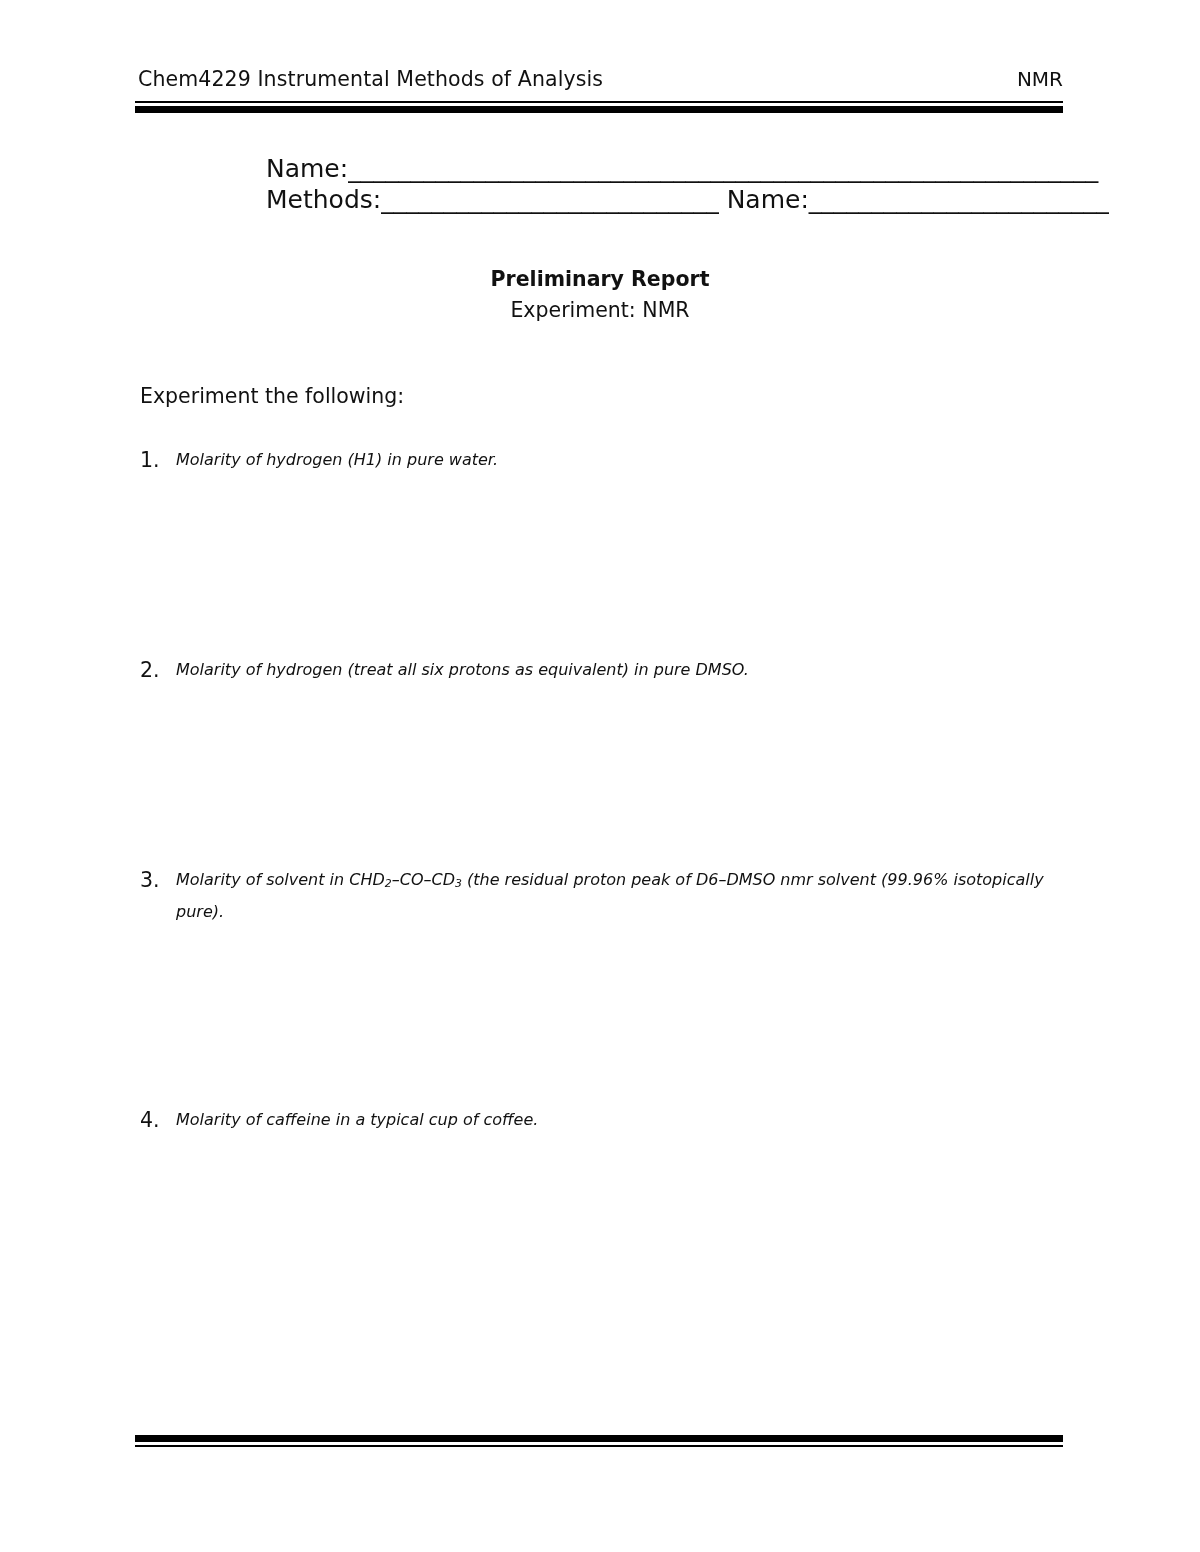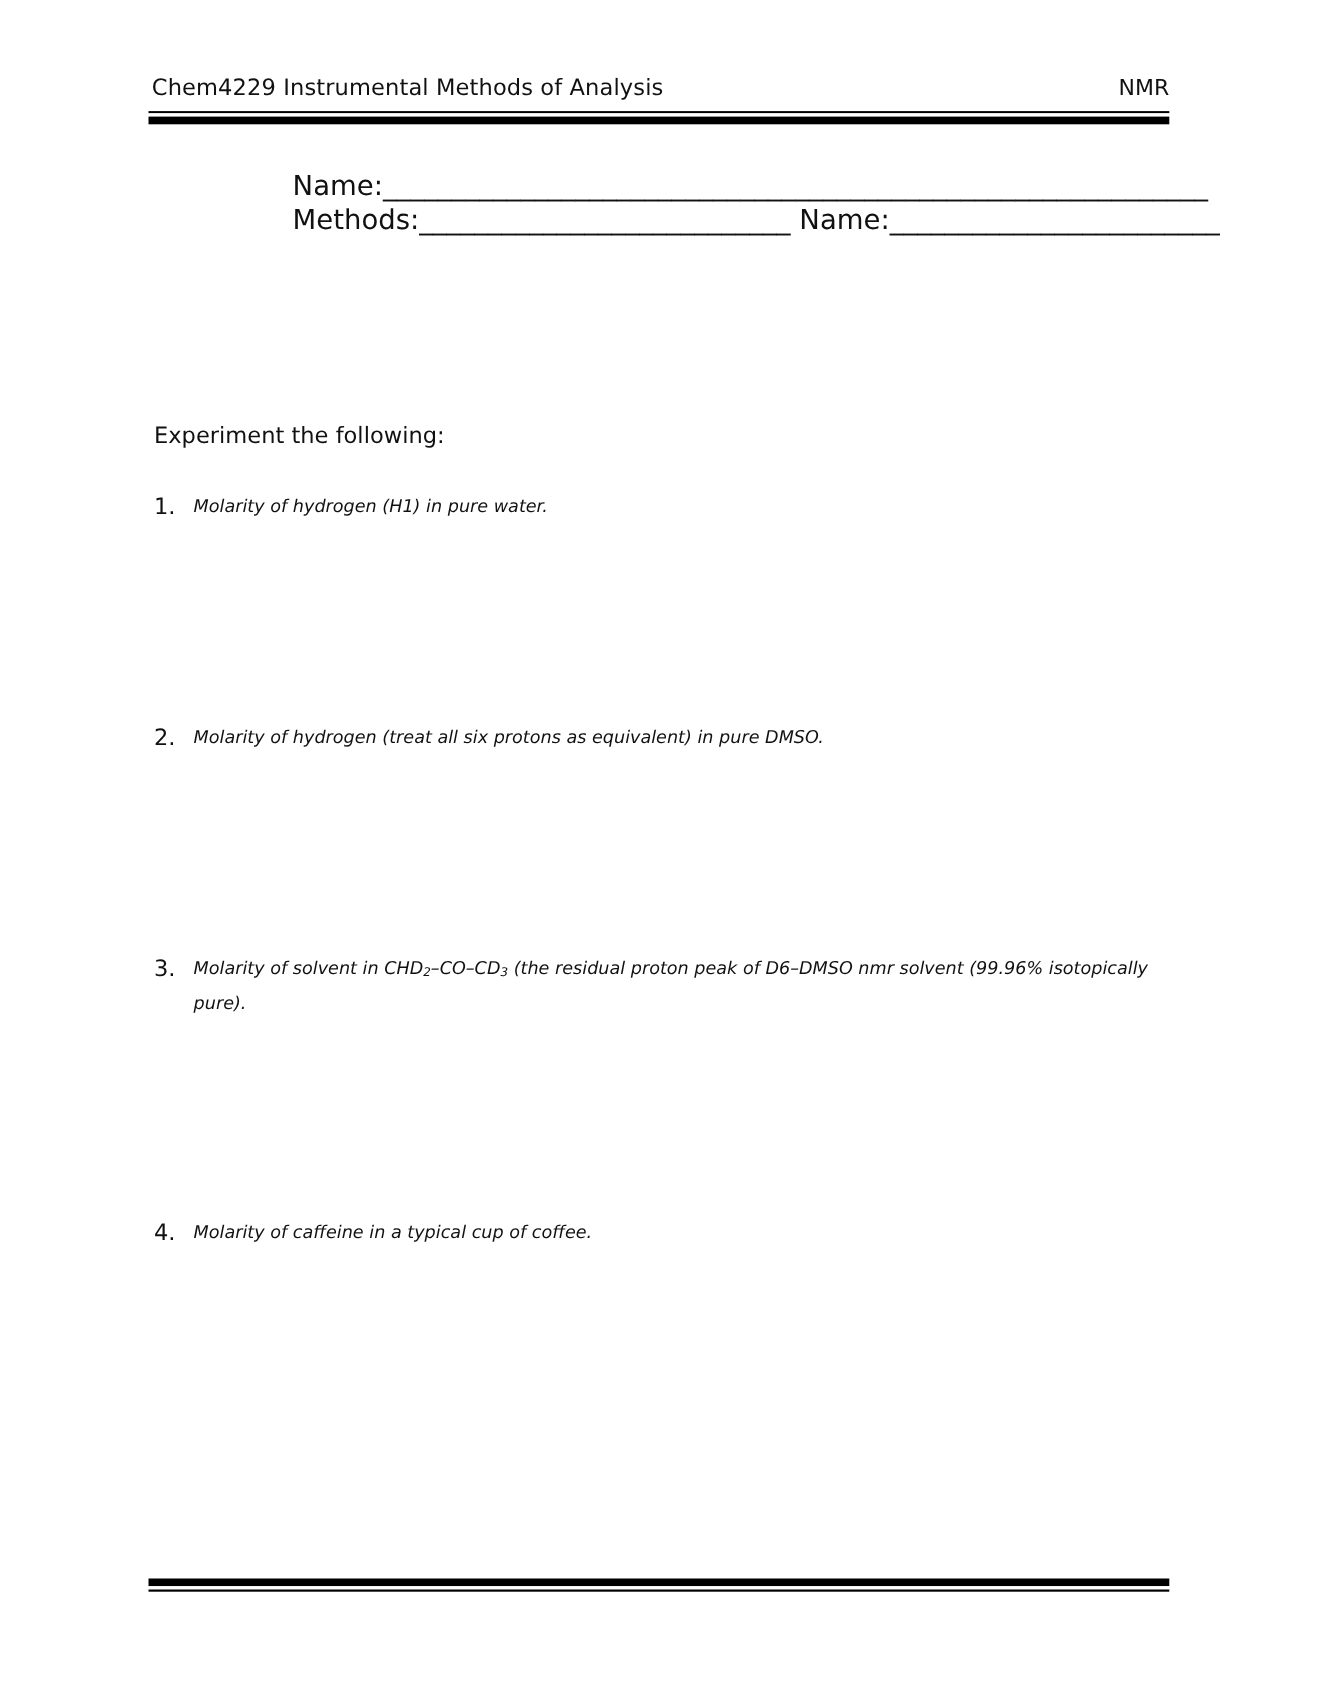--- a/index.html
+++ b/index.html
@@ -174,20 +174,24 @@
     <div class="thin"></div>
     <div class="gap"></div>
     <div class="thick"></div>
   </div>
 
   <div class="blanks">
     <span class="blank-line"><span>Name:</span><span class="fill">____________________________________________________________</span></span>
     <span class="blank-line"><span>Methods:</span><span class="fill">___________________________</span><span> </span><span>Name:</span><span class="fill">________________________</span></span>
   </div>
 
+  <div class="report-title-block">
+    <div class="report-title">Preliminary Report</div>
+    <div class="report-subtitle">Experiment: NMR</div>
+  </div>
 
   <div class="lead-in">Experiment the following:</div>
 
   <div class="qlist" id="question-list">
       <div class="qitem">
         <div class="qnum">1.</div>
         <div class="qtext"><span>Molarity of hydrogen (H1) in pure water.</span></div>
       </div>
       <div class="sp-1"></div>
       <div class="qitem">

